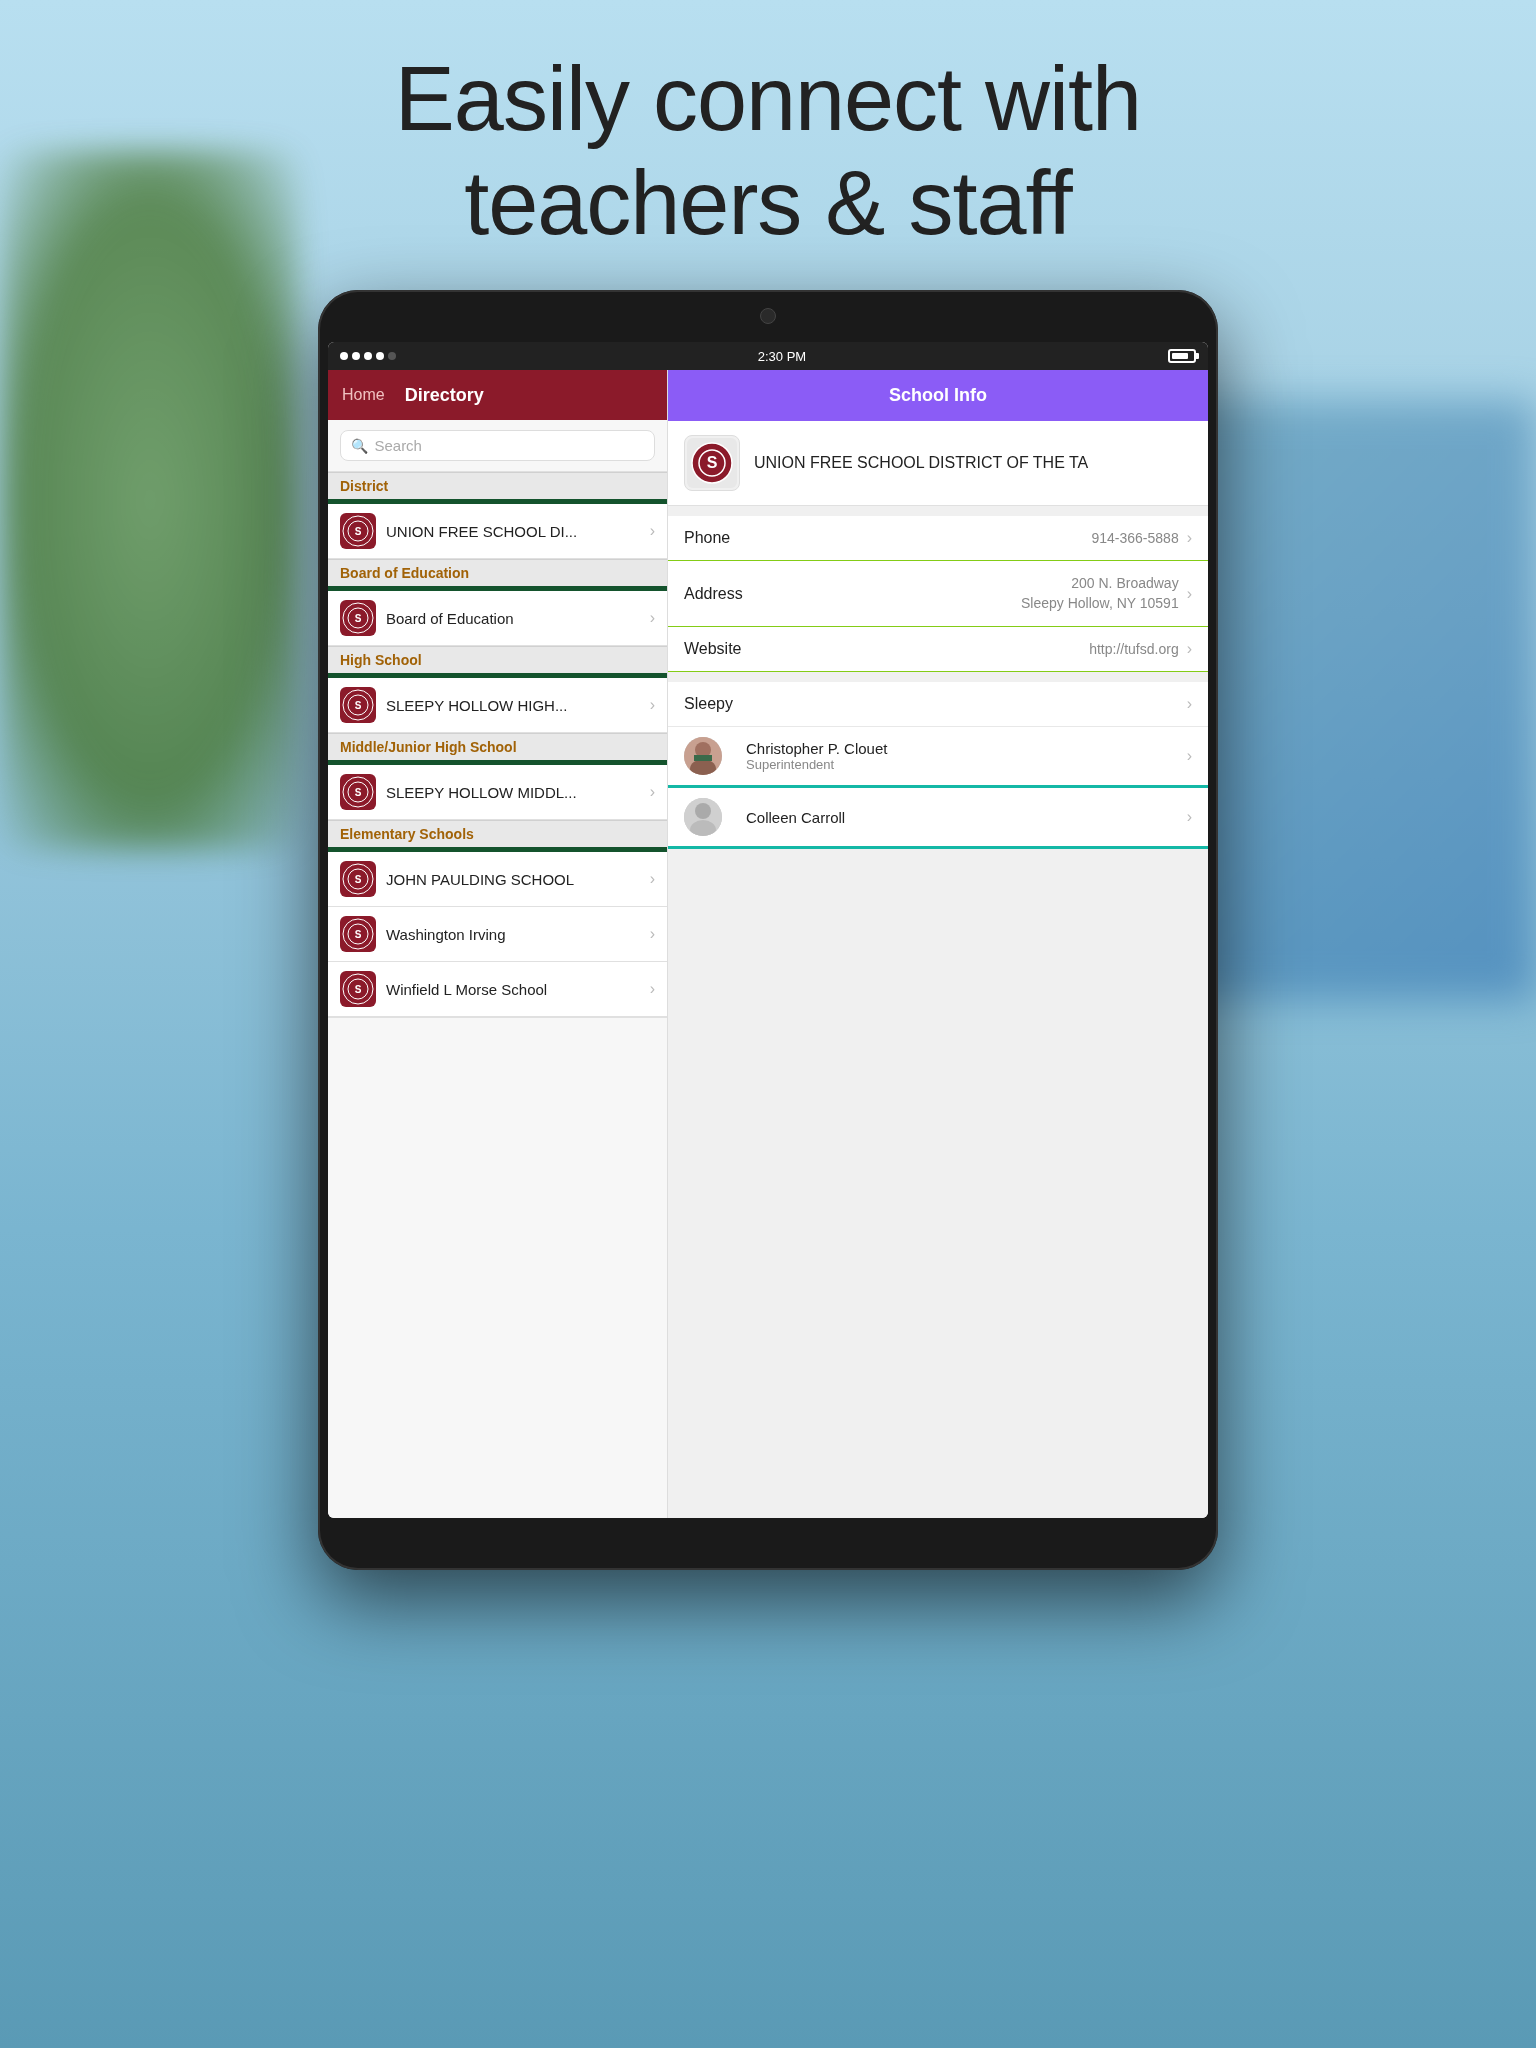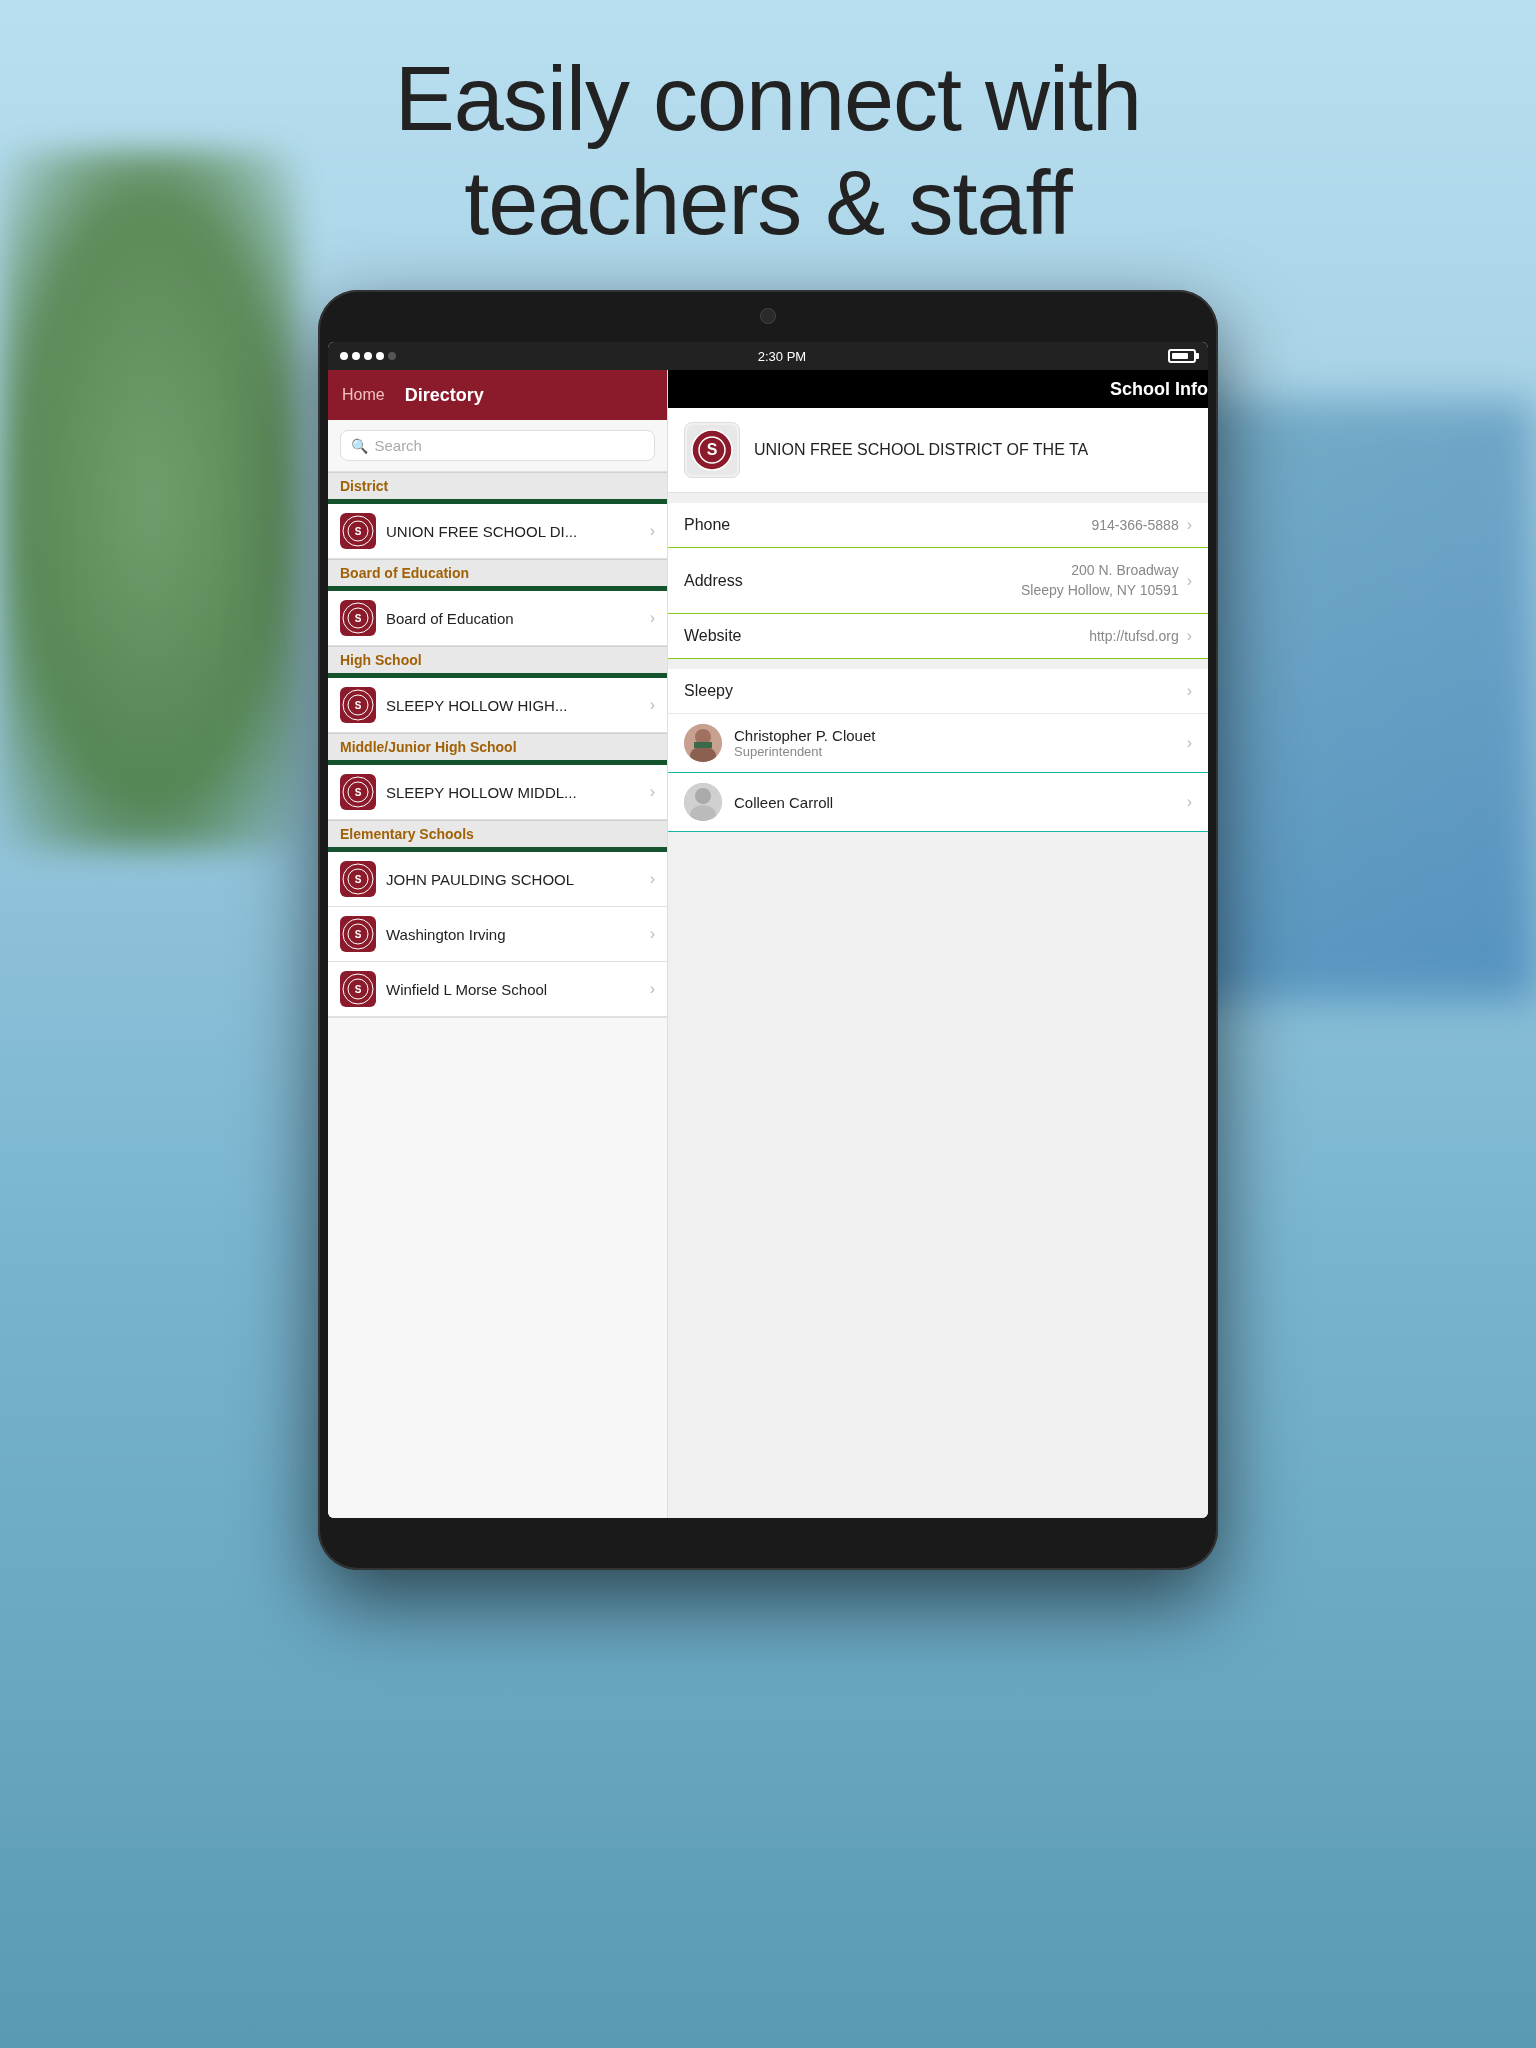--- a/index.html
+++ b/index.html
@@ -282,25 +282,25 @@
     
     .right-panel {
       flex: 1;
       background: #f0f0f0;
       display: flex;
       flex-direction: column;
       overflow-y: auto;
     }
 
     .nav-bar-right {
-      background: #000000;
-      height: 38px;
-      display: flex;
-      align-items: center;
-      justify-content: flex-end;
+      background: #8b5cf6;
+      height: 51px;
+      display: flex;
+      align-items: center;
+      justify-content: center;
       flex-shrink: 0;
     }
 
     .nav-title-right {
       color: white;
       font-size: 18px;
       font-weight: 600;
     }
 
     
@@ -381,22 +381,22 @@
     .staff-header-label {
       flex: 1;
       font-size: 16px;
       color: #222;
     }
 
     .staff-person-row {
       display: flex;
       align-items: center;
       padding: 10px 16px;
-      border-bottom: 1px solid #14b8a6;
-      gap: 12px;
+      border-bottom: 3px solid #14b8a6;
+      gap: 24px;
       background: white;
       cursor: pointer;
       justify-content: center;
     }
 
     .person-avatar {
       width: 38px;
       height: 38px;
       border-radius: 50%;
       background: #c8c8c8;

